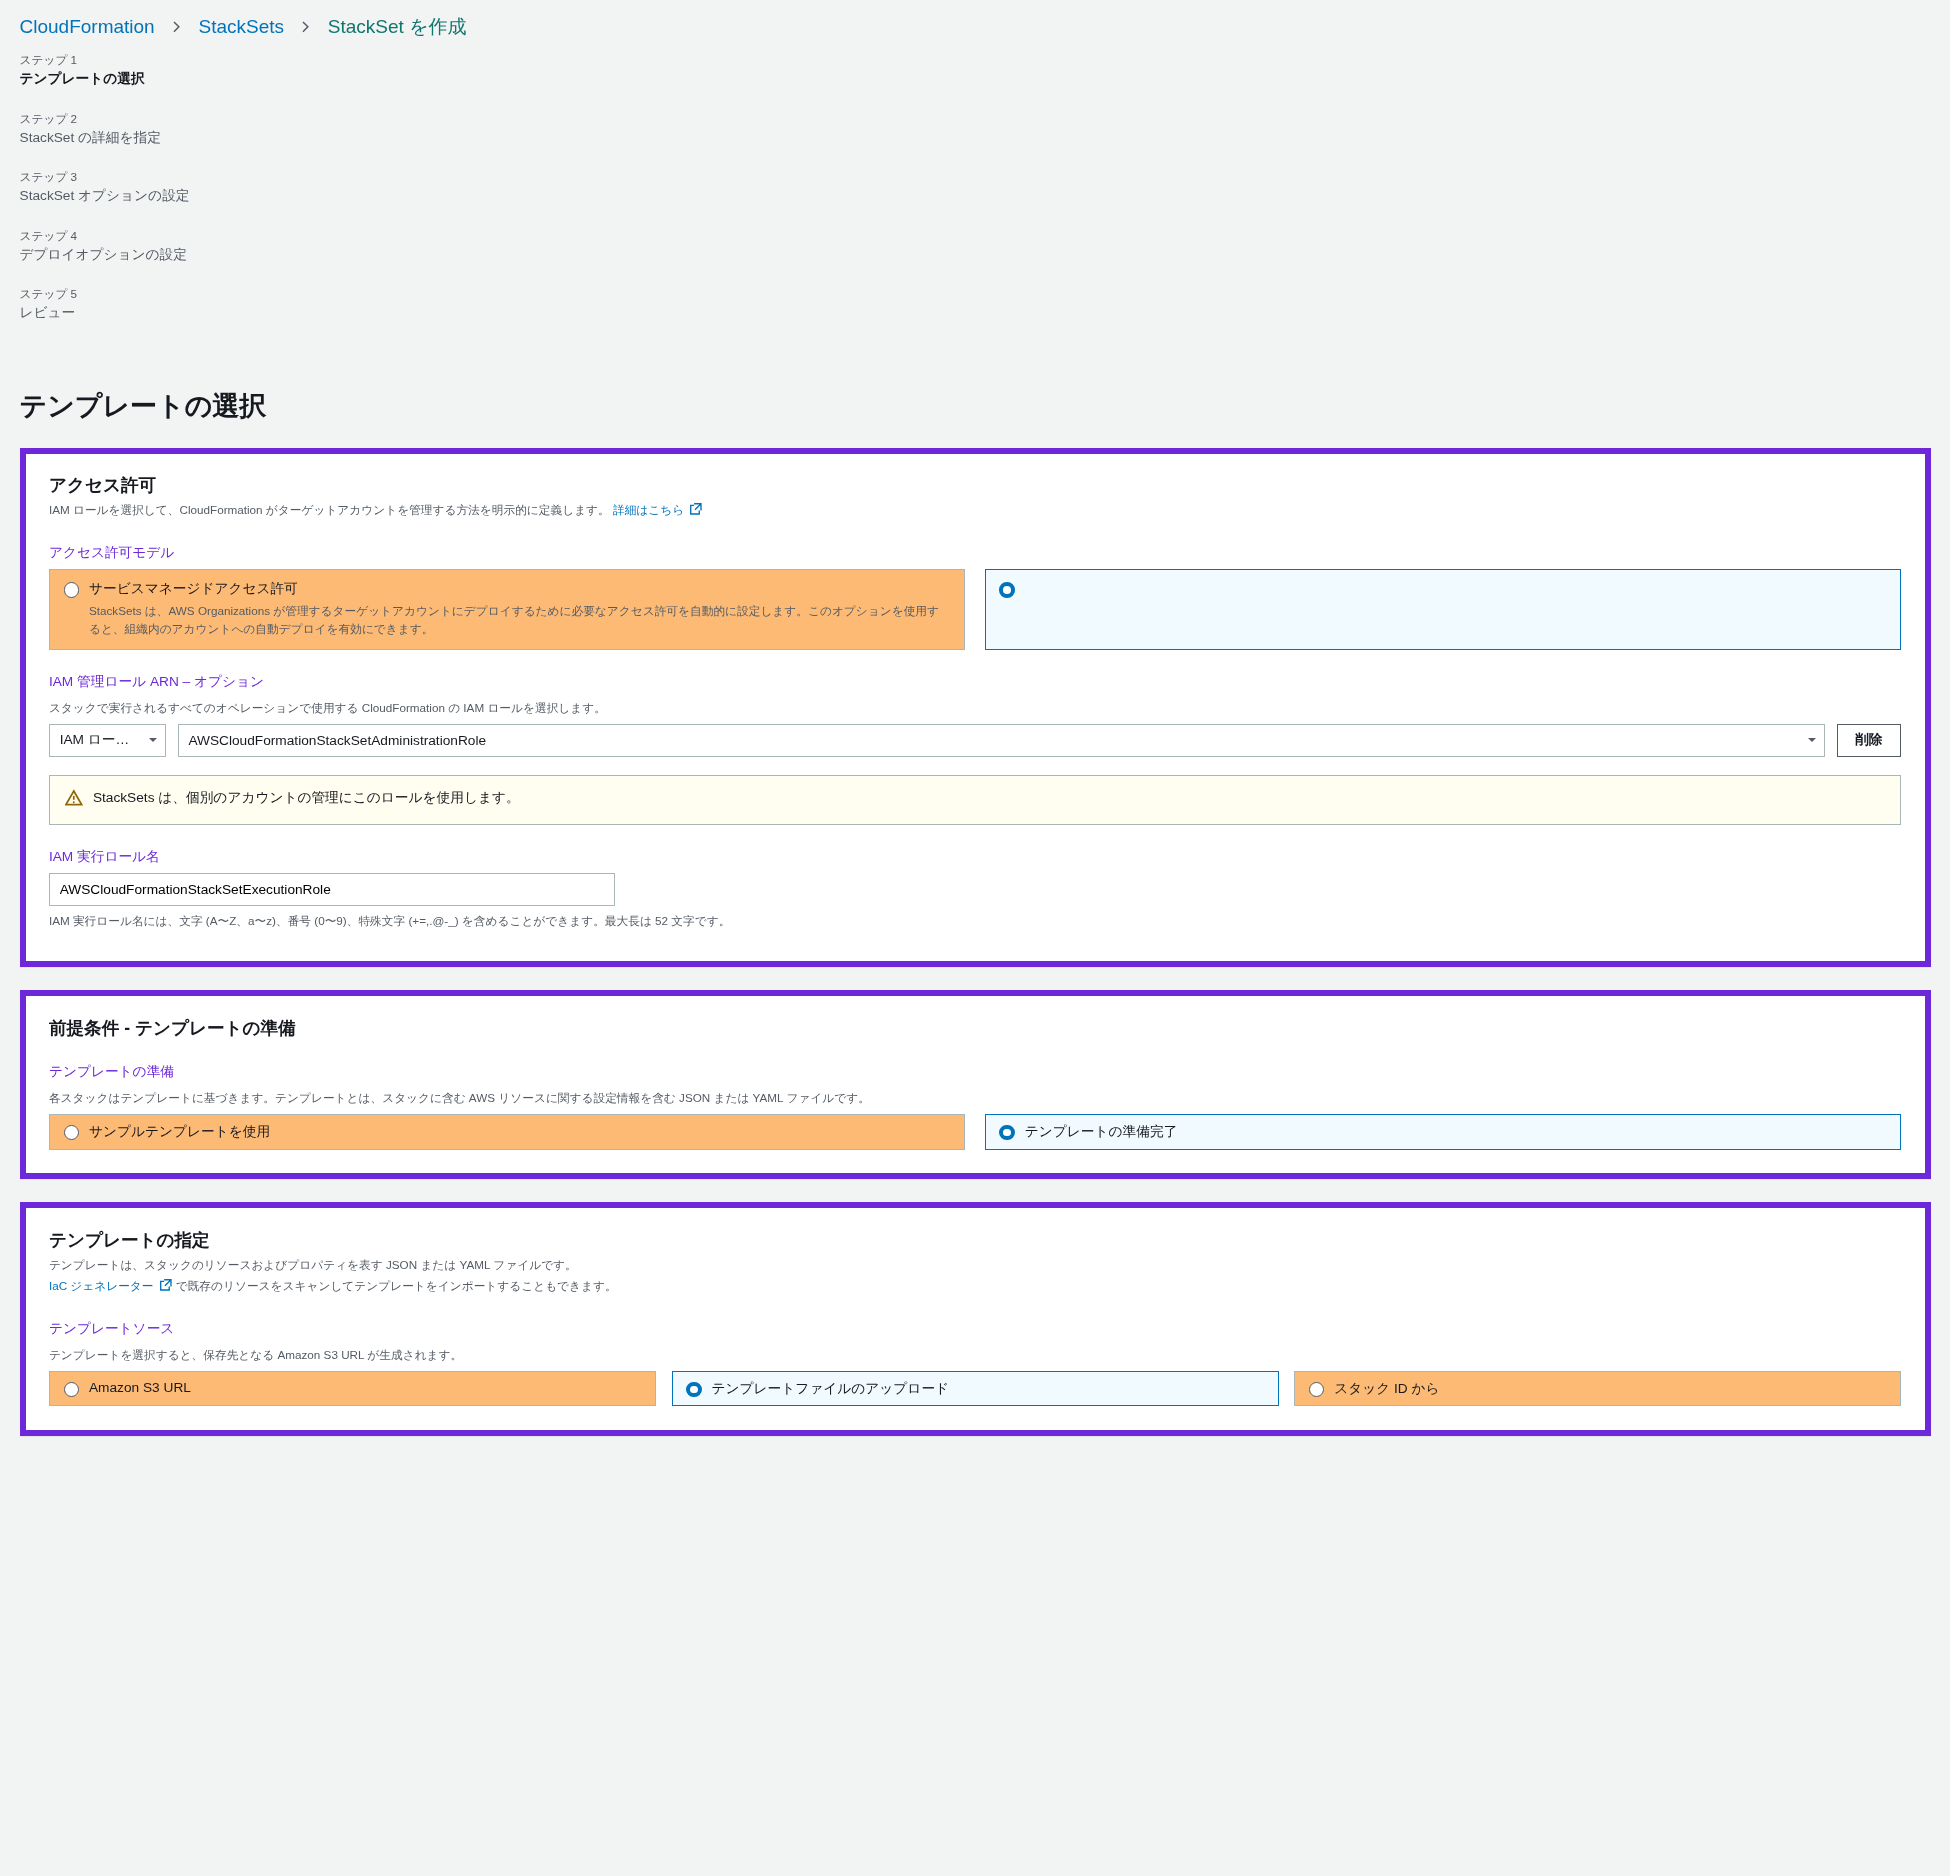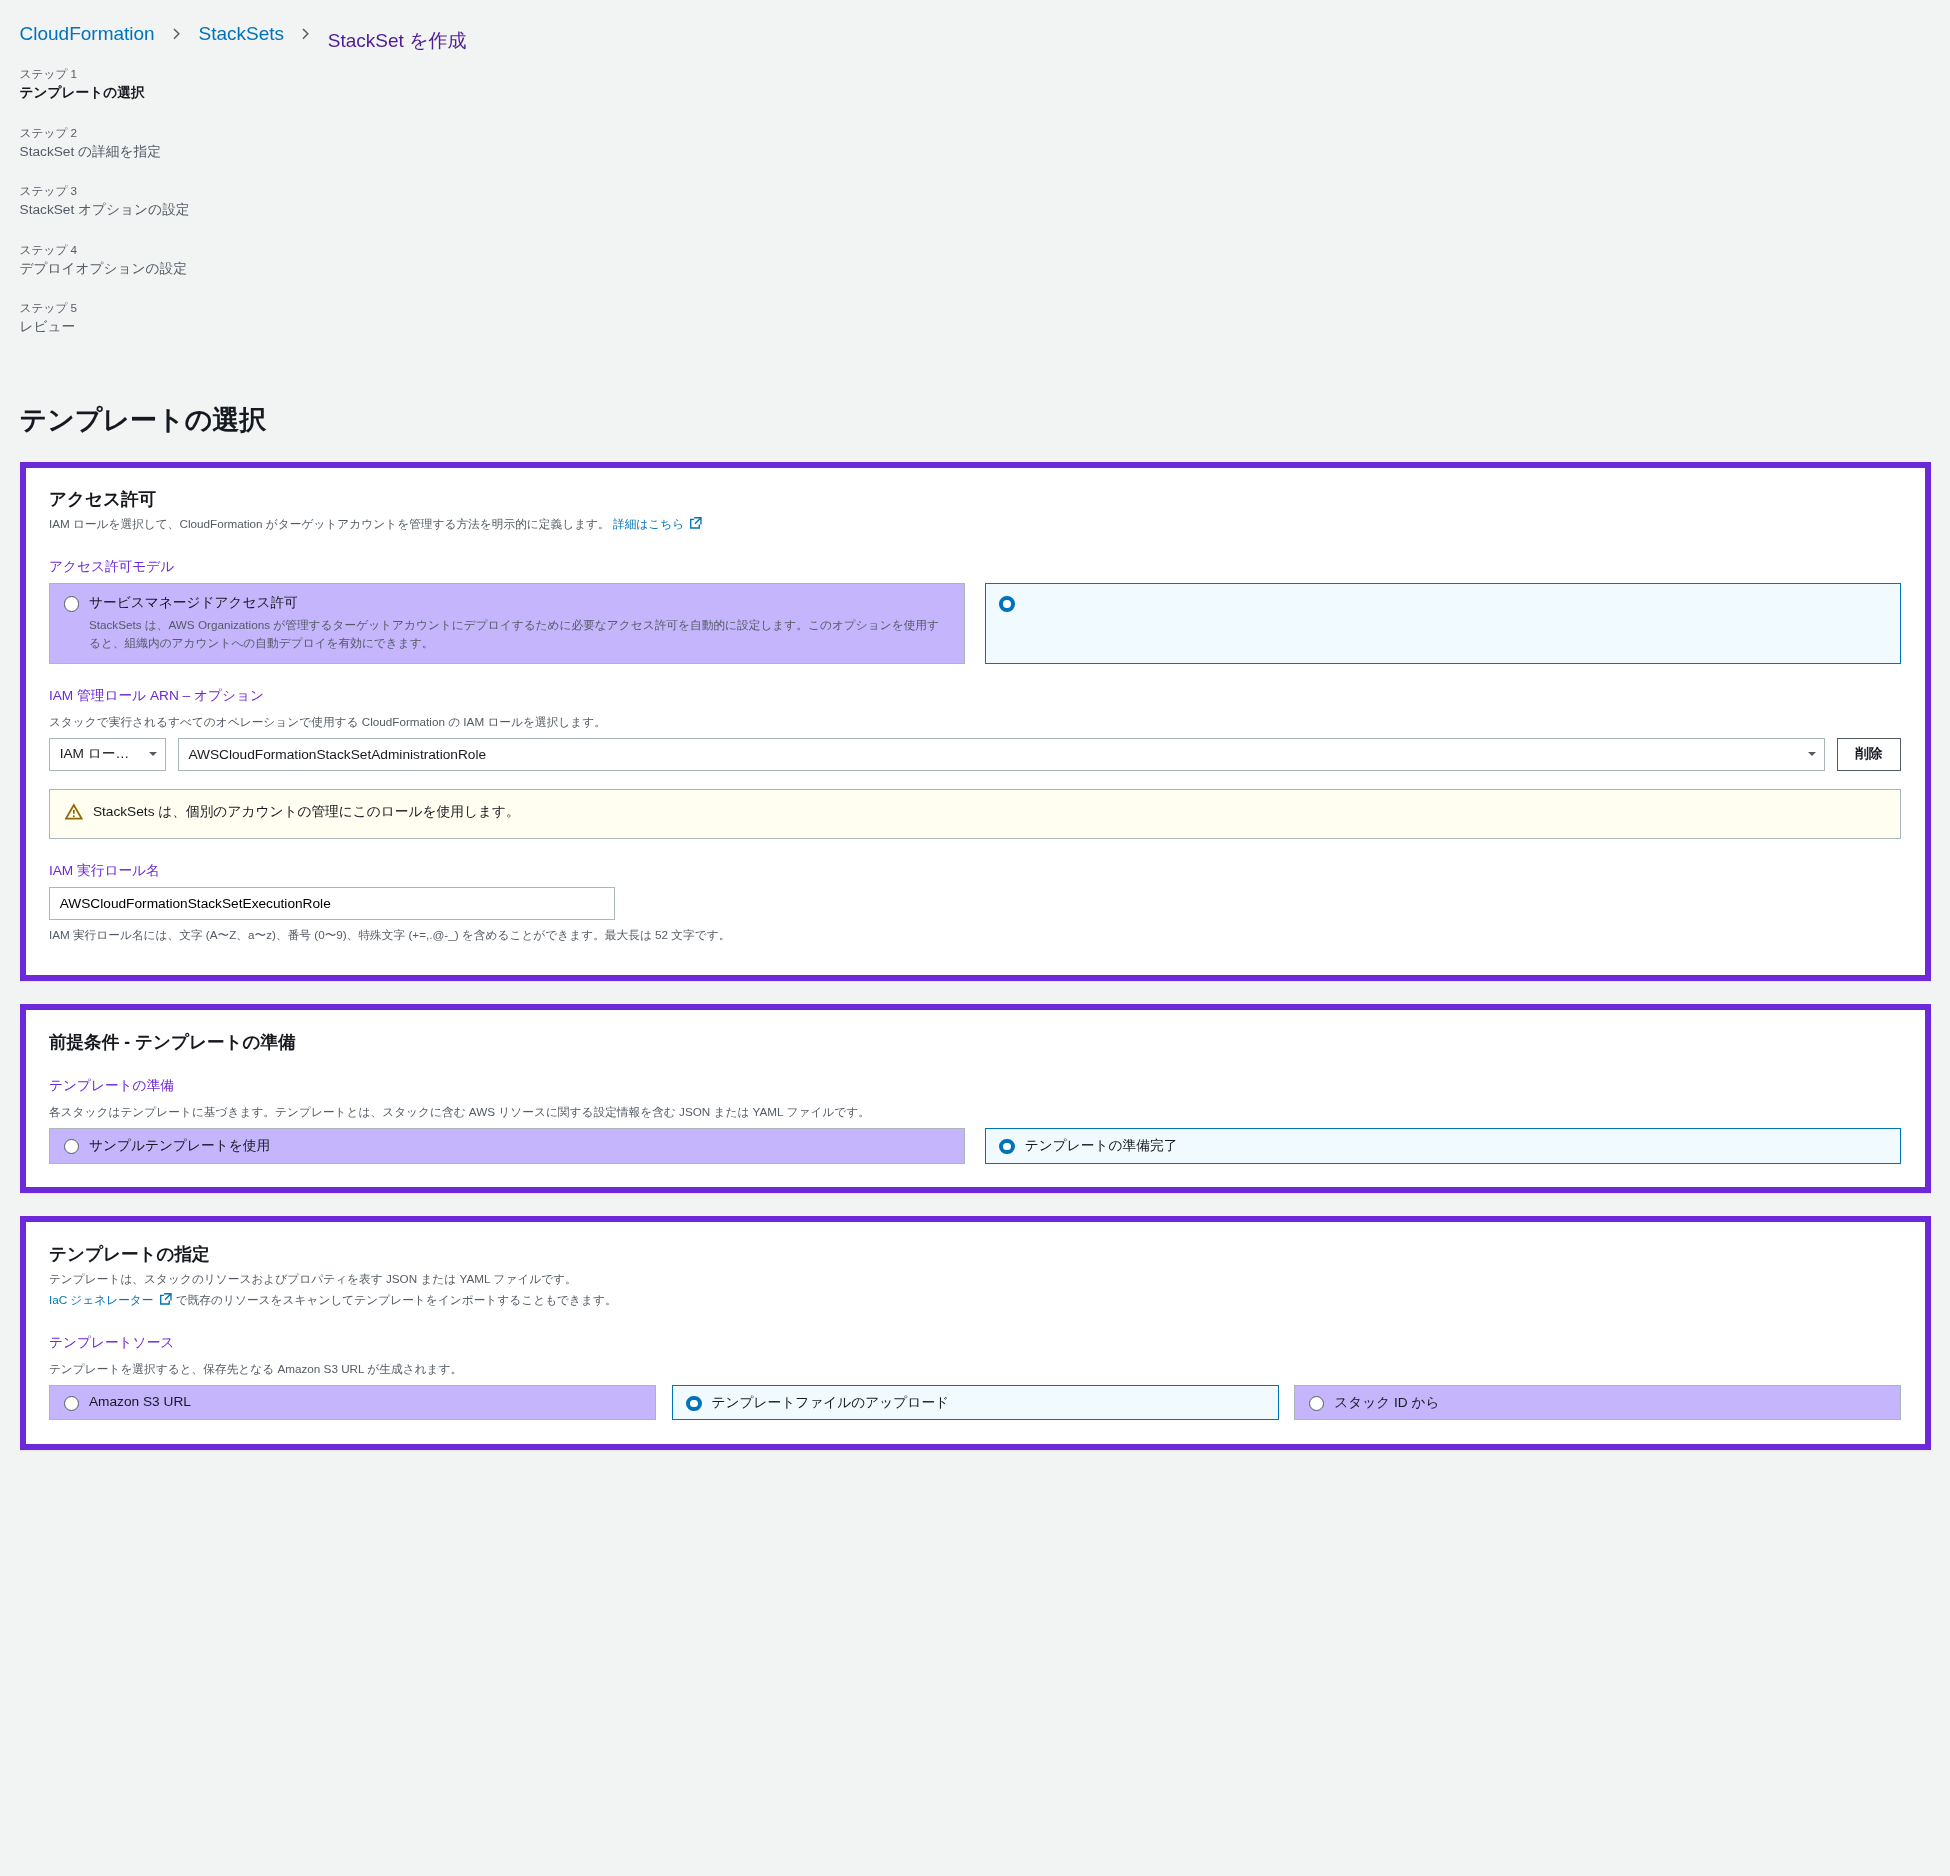--- a/index.html
+++ b/index.html
@@ -11,21 +11,21 @@
   }
   .breadcrumb {
     padding: 13.7px 19.5px 9.8px 19.5px;
     display: flex;
     align-items: center;
     gap: 18px;
     font-size: 19px;
   }
   .breadcrumb a { color: #0073bb; text-decoration: none; }
   .breadcrumb .sep { color: #545b64; }
-  .breadcrumb .current { color: #4c1d95; font-weight: 400; margin-top: 14px; }
+  .breadcrumb .current { color: #0f766e; font-weight: 400; }
 
   .layout { display: flex; padding: 0 19.5px 19.5px 19.5px; gap: 39px; flex-direction: column; }
   .sidebar { width: 224px; flex-shrink: 0; padding-top: 3.9px; }
   .step { margin-bottom: 23.4px; }
   .step-label { font-size: 11.7px; color: #545b64; margin-bottom: 2px; }
   .step-title { font-size: 13.7px; color: #545b64; }
   .step.active .step-title { color: #16191f; font-weight: 700; }
 
   .main { flex: 1; min-width: 0; }
   .page-title { font-size: 27px; font-weight: 700; margin: 3.9px 0 23.4px 0; }
@@ -46,21 +46,21 @@
   .section-hint { font-size: 11.7px; color: #545b64; margin-bottom: 7.8px; line-height: 1.5; }
 
   .tile-row { display: flex; gap: 19.5px; }
   .tile {
     flex: 1;
     border: 1px solid #aab7b8;
     padding: 9.8px 13.7px 11.7px 13.7px;
     display: flex;
     gap: 9.8px;
     cursor: pointer;
-    background: #c4b5fd;
+    background: #fdba74;
   }
   .tile.selected {
     border: 1px solid #0073bb;
     background: #f1faff;
   }
   .tile .radio {
     width: 15.6px; height: 15.6px; border-radius: 50%;
     border: 1px solid #545b64; flex-shrink: 0; margin-top: 2px;
     background: #fff;
     position: relative;

